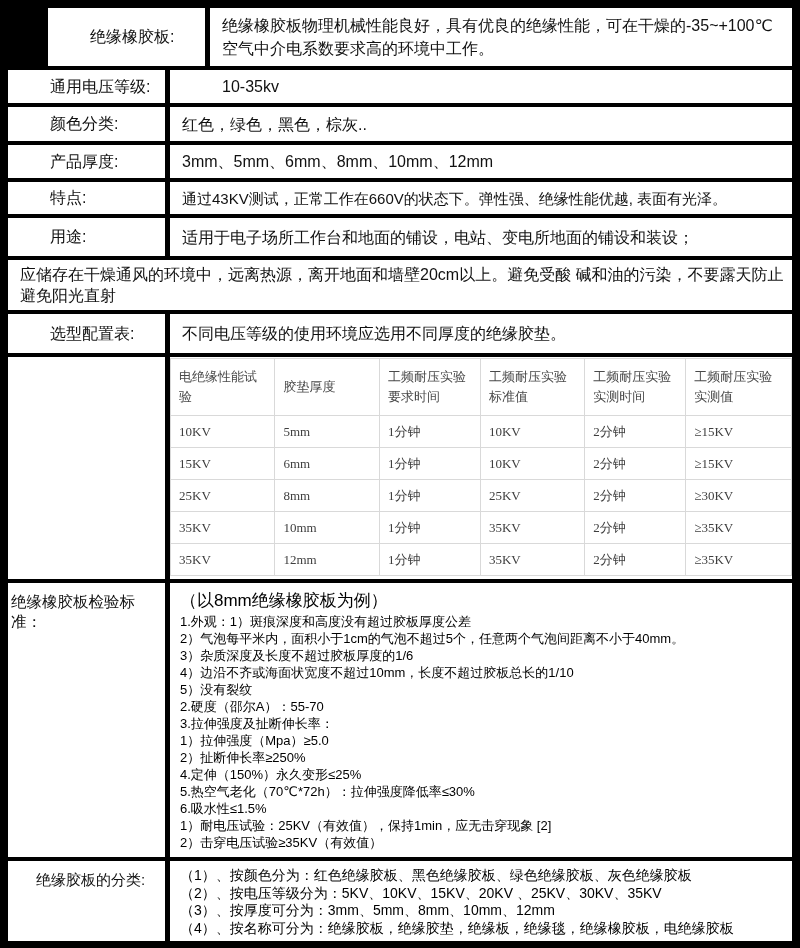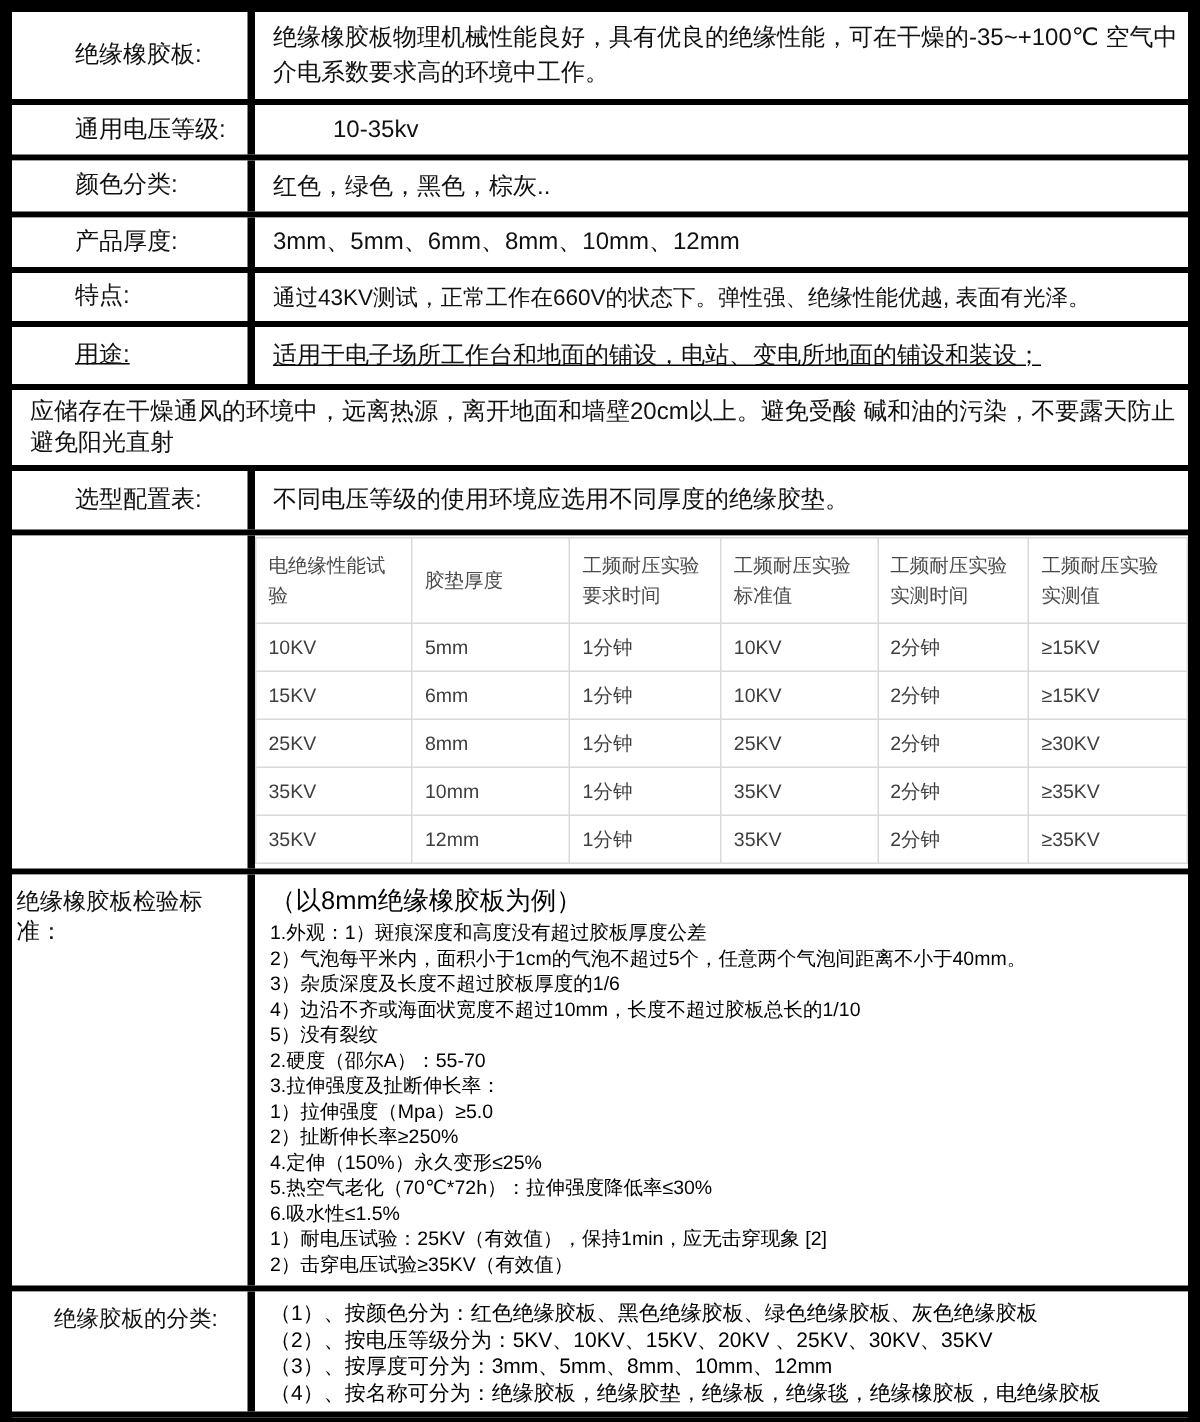--- a/index.html
+++ b/index.html
@@ -17,27 +17,27 @@
     padding-left:42px; padding-right:2px;
     font-size:16px; color:#111; line-height:20px;
   }
   .content-cell {
     flex:1 1 auto; box-sizing:border-box; min-width:0;
     display:flex; align-items:center;
     padding:4px 6px 4px 12px;
     font-size:16px; color:#111; line-height:23px;
   }
   
-  .r1  { min-height:58px; }
+  .r1  { min-height:58px;margin-left:40px; }
   .r2  { min-height:33px;gap:40px; }
   .r3  { min-height:34px; }
   .r4  { min-height:33px; }
   .r5  { min-height:32px; }
   .r5 .content-cell { font-size:15px; }
-  .r6  { min-height:38px;text-decoration:underline; }
+  .r6  { min-height:38px; }
   .r7  { min-height:44px; }
   .r7 .content-cell { line-height:21px;border-radius:11px; }
   .r8  { min-height:39px; }
   .r9  { min-height:222px; }
   .r9 .content-cell { padding:0; align-items:flex-start; display:block; }
   .r10 .label-cell, .r11 .label-cell { align-items:flex-start; padding-top:9px; }
   .r10 .label-cell { padding-left:3px; font-size:15.5px; }
   .r11 { min-height:76px; }
   .r11 .label-cell { padding-left:28px; font-size:15px; }
   .r10 .content-cell, .r11 .content-cell { display:block; }
@@ -48,21 +48,21 @@
   table.test { border-collapse:collapse; margin:1px 0 0 0; table-layout:fixed; }
   table.test th, table.test td {
     border:1px solid #d9d9d9; background:#fff;
     font-weight:normal; text-align:left;
     font-size:13px; color:#3e3e3e;
   }
   table.test th {
     width:100px; padding:8px 8px; line-height:20px;
     vertical-align:middle; white-space:pre-line; color:#4a4a4a;
   }
-  table.test td { padding:0 8px; height:31px; vertical-align:middle; }
+  table.test td { padding:0 8px; height:31px; vertical-align:middle;font-family:Liberation Serif, serif; }
 
   
   .inspection-title { font-size:17px; line-height:24px; color:#000; }
   .inspection-item  { font-size:13px; line-height:17px; color:#000; white-space:nowrap; }
   
   .class-item { font-size:14px; line-height:17.5px; color:#000; white-space:nowrap; }
 </style>
 </head>
 <body>
 

